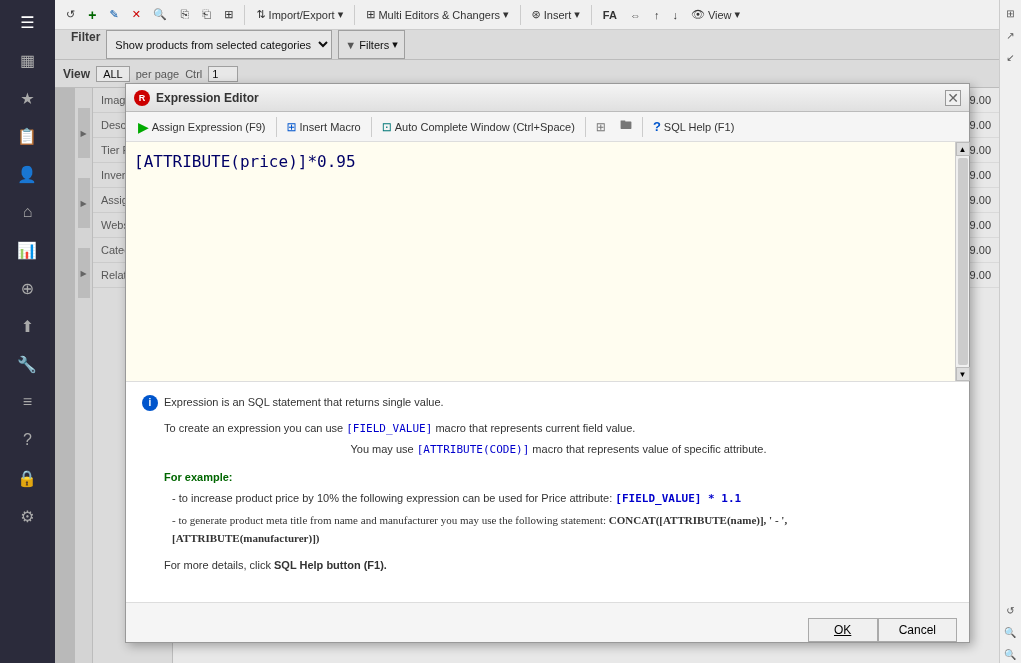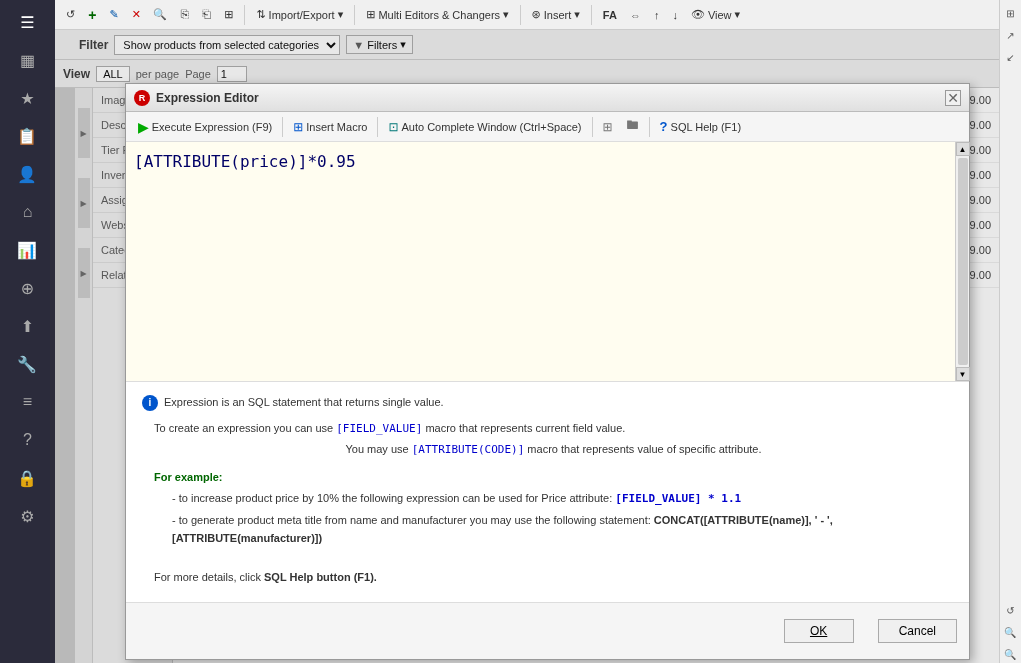--- a/index.html
+++ b/index.html
@@ -247,35 +247,35 @@
       color: white;
       display: flex;
       align-items: center;
       justify-content: center;
       font-size: 10px;
       font-weight: bold;
       flex-shrink: 0;
       margin-top: 1px;
     }
     .info-text { color: #333; }
-    .info-indent { margin-left: 12px; }
+    .info-indent { margin-left: 22px; }
     .info-highlight { color: #006600; font-weight: bold; }
     .info-bold { font-weight: bold; }
     .code-blue { color: #0000cc; font-family: monospace; }
 
     
     .dialog-footer {
-      height: 57px;
+      height: 40px;
       background: #f5f5f5;
       border-top: 1px solid #ddd;
       display: flex;
-      align-items: center;
+      align-items: flex-end;
       justify-content: flex-end;
       padding: 0 12px;
-      gap: 24px;
+      gap: 0;
     }
     .footer-btn {
       padding: 4px 20px;
       font-size: 12px;
       border: 1px solid #aaa;
       background: #f0f0f0;
       cursor: pointer;
       min-width: 70px;
       text-align: center;
     }
@@ -352,39 +352,39 @@
   <button class="toolbar-btn">⇔</button>
   <button class="toolbar-btn">↑</button>
   <button class="toolbar-btn">↓</button>
   <button class="toolbar-btn">
     <span>👁</span>
     <span>View</span>
     <span>▾</span>
   </button>
 </div>
 
-<div style="position:absolute;left:55px;top:30px;right:0;height:30px;background:#f0f0f0;border-bottom:1px solid #ccc;display:flex;align-items:center;padding:0 24px;gap:6px;z-index:5;">
+<div style="position:absolute;left:55px;top:30px;right:0;height:30px;background:#f0f0f0;border-bottom:1px solid #ccc;display:flex;padding:0 16px;gap:6px;z-index:5;">
   <span style="font-size:12px;font-weight:bold;color:#333;">Filter</span>
   <select class="filter-select">
     <option>Show products from selected categories</option>
   </select>
   <button class="filter-btn">
     <span style="color:#555;">▼</span>
     <span>Filters</span>
     <span>▾</span>
   </button>
 </div>
 
 <div style="position:absolute;left:55px;top:60px;right:0;height:28px;background:#f0f0f0;border-bottom:1px solid #ccc;display:flex;align-items:center;padding:0 8px;gap:6px;z-index:5;">
   <span style="font-size:12px;font-weight:bold;color:#333;">View</span>
   <button style="padding:1px 6px;font-size:11px;background:white;border:1px solid #aaa;cursor:pointer;">
     <span>ALL</span>
   </button>
   <span style="font-size:11px;color:#555;">per page</span>
-  <span style="font-size:11px;color:#555;">Page</span>
+  <span style="font-size:11px;color:#555;">Ctrl</span>
   <input type="text" style="width: 30px; font-size: 11px; padding: 1px 3px; border: 1px solid rgb(170, 170, 170);" value="1">
 </div>
 
 <div class="bg-content">
 
   <div style="position:absolute;left:0;top:0;width:18px;bottom:0;background:#e8e8e8;border-right:1px solid #ccc;">
     <div style="width:12px;height:50px;background:#ccc;margin:20px auto;cursor:pointer;display:flex;align-items:center;justify-content:center;font-size:8px;color:#666;">▶</div>
     <div style="width:12px;height:50px;background:#ccc;margin:20px auto;cursor:pointer;display:flex;align-items:center;justify-content:center;font-size:8px;color:#666;">▶</div>
     <div style="width:12px;height:50px;background:#ccc;margin:20px auto;cursor:pointer;display:flex;align-items:center;justify-content:center;font-size:8px;color:#666;">▶</div>
   </div>
@@ -435,21 +435,21 @@
         <span style="color:white;font-weight:bold;font-size:9px;">R</span>
       </div>
       <span class="dialog-title-text">Expression Editor</span>
     </div>
     <div class="dialog-close">✕</div>
   </div>
 
   <div class="dialog-toolbar">
     <button class="dtb-btn">
       <span class="dtb-icon-green">▶</span>
-      <span>Execute Expression (F9)</span>
+      <span>Assign Expression (F9)</span>
     </button>
     <div class="dtb-sep"></div>
     <button class="dtb-btn">
       <span class="dtb-icon-blue">⊞</span>
       <span>Insert Macro</span>
     </button>
     <div class="dtb-sep"></div>
     <button class="dtb-btn">
       <span class="dtb-icon-teal">⊡</span>
       <span>Auto Complete Window (Ctrl+Space)</span>
@@ -492,21 +492,21 @@
       <span class="code-blue">[ATTRIBUTE(CODE)]</span>
       <span> macro that represents value of specific attribute.</span>
     </div>
     <div class="info-indent" style="margin-bottom:4px;">
       <span class="info-highlight">For example:</span>
     </div>
     <div class="info-indent" style="margin-bottom:4px;margin-left:30px;">
       <span>- to increase product price by 10% the following expression can be used for Price attribute: </span>
       <span class="info-bold code-blue">[FIELD_VALUE] * 1.1</span>
     </div>
-    <div class="info-indent" style="margin-bottom:22px;margin-left:30px;">
+    <div class="info-indent" style="margin-bottom:10px;margin-left:30px;font-family:Liberation Serif, serif;">
       <span>- to generate product meta title from name and manufacturer you may use the following statement: </span>
       <span class="info-bold">CONCAT([ATTRIBUTE(name)], ' - ',</span>
       <br>
       <span class="info-bold" style="margin-left:0;">[ATTRIBUTE(manufacturer)])</span>
     </div>
     <div class="info-indent">
       <span>For more details, click </span>
       <span class="info-bold">SQL Help button (F1).</span>
     </div>
   </div>

